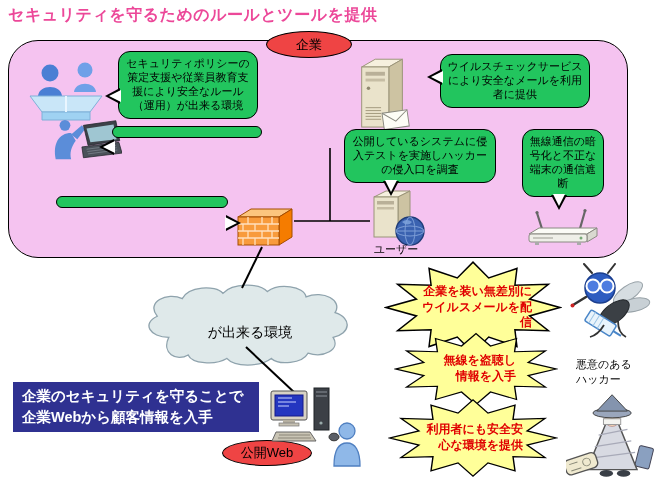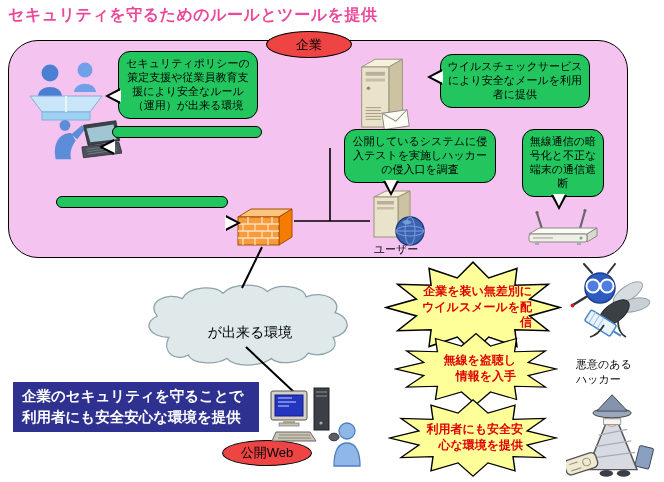--- a/index.html
+++ b/index.html
@@ -156,21 +156,21 @@
   </svg>
 
   <div class="abs" id="cloud">
     <svg viewBox="0 0 240 100" preserveAspectRatio="none">
       <path d="M 36,64 C 16,64 8,48 24,40 C 12,24 34,12 50,20 C 56,6 84,4 92,14 C 102,2 130,2 138,12 C 150,2 176,6 178,18 C 196,10 216,22 208,36 C 226,42 224,60 206,64 C 214,78 196,88 180,82 C 174,94 150,96 142,88 C 130,98 104,98 96,88 C 84,96 60,94 56,84 C 44,92 28,82 36,64 Z" fill="#DFE9EA" stroke="#8fa3ad" stroke-width="1.4"></path>
     </svg>
     <div class="cltxt">が出来る環境</div>
   </div>
 
   <div class="abs" id="banner">企業のセキュリティを守ることで
-利用者にも安全安心な環境を提供</div>
+企業Webから顧客情報を入手</div>
 
   <svg class="abs" style="left:270px;top:387px;z-index:4;" width="76" height="58" viewBox="0 0 76 58">
     <rect x="1" y="4" width="36" height="29" rx="2" fill="#d7d2c4" stroke="#555"></rect>
     <rect x="5" y="8" width="28" height="21" fill="#2436c0" stroke="#15198a"></rect>
     <path d="M8,11 h14 M8,15 h18 M8,19 h11" stroke="#93a0ea" stroke-width="1.5"></path>
     <rect x="13" y="33" width="12" height="3" fill="#b5afa0"></rect>
     <rect x="9" y="36" width="20" height="3" fill="#c6c1b2" stroke="#777" stroke-width="0.7"></rect>
     <rect x="44" y="1" width="15" height="42" fill="#3c4046" stroke="#1f2226"></rect>
     <path d="M46,5 h11 M46,9 h11" stroke="#70767e" stroke-width="1.4"></path>
     <circle cx="51" cy="36" r="1.6" fill="#99aaaa"></circle>

